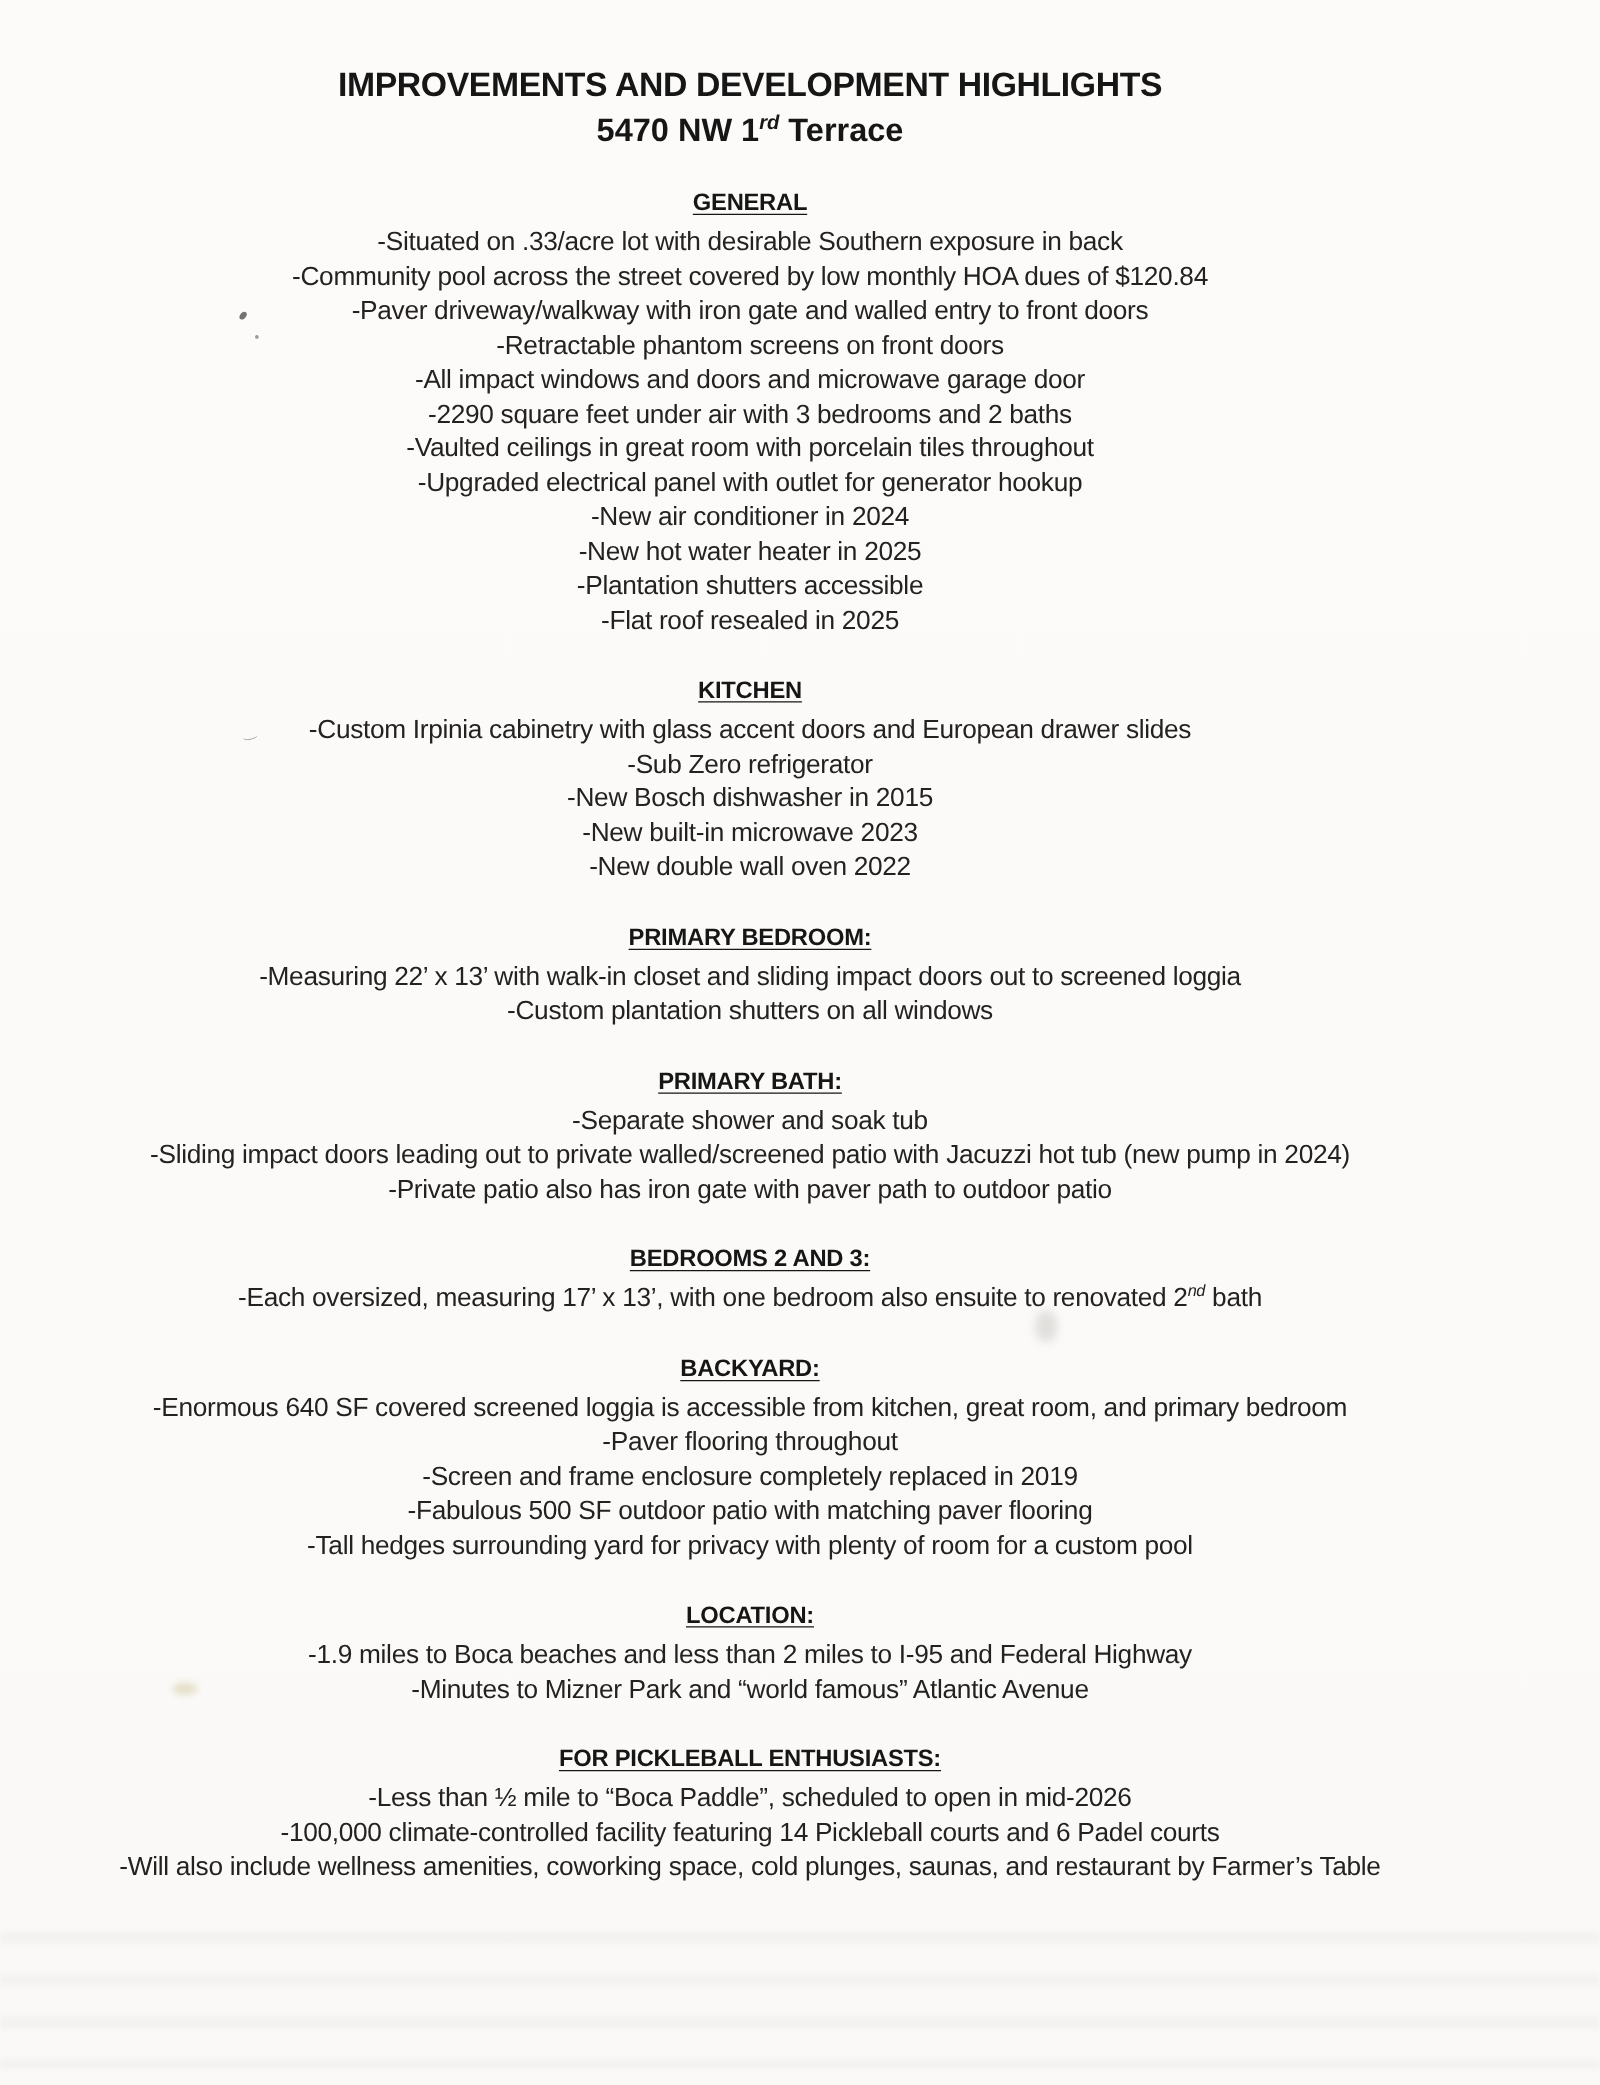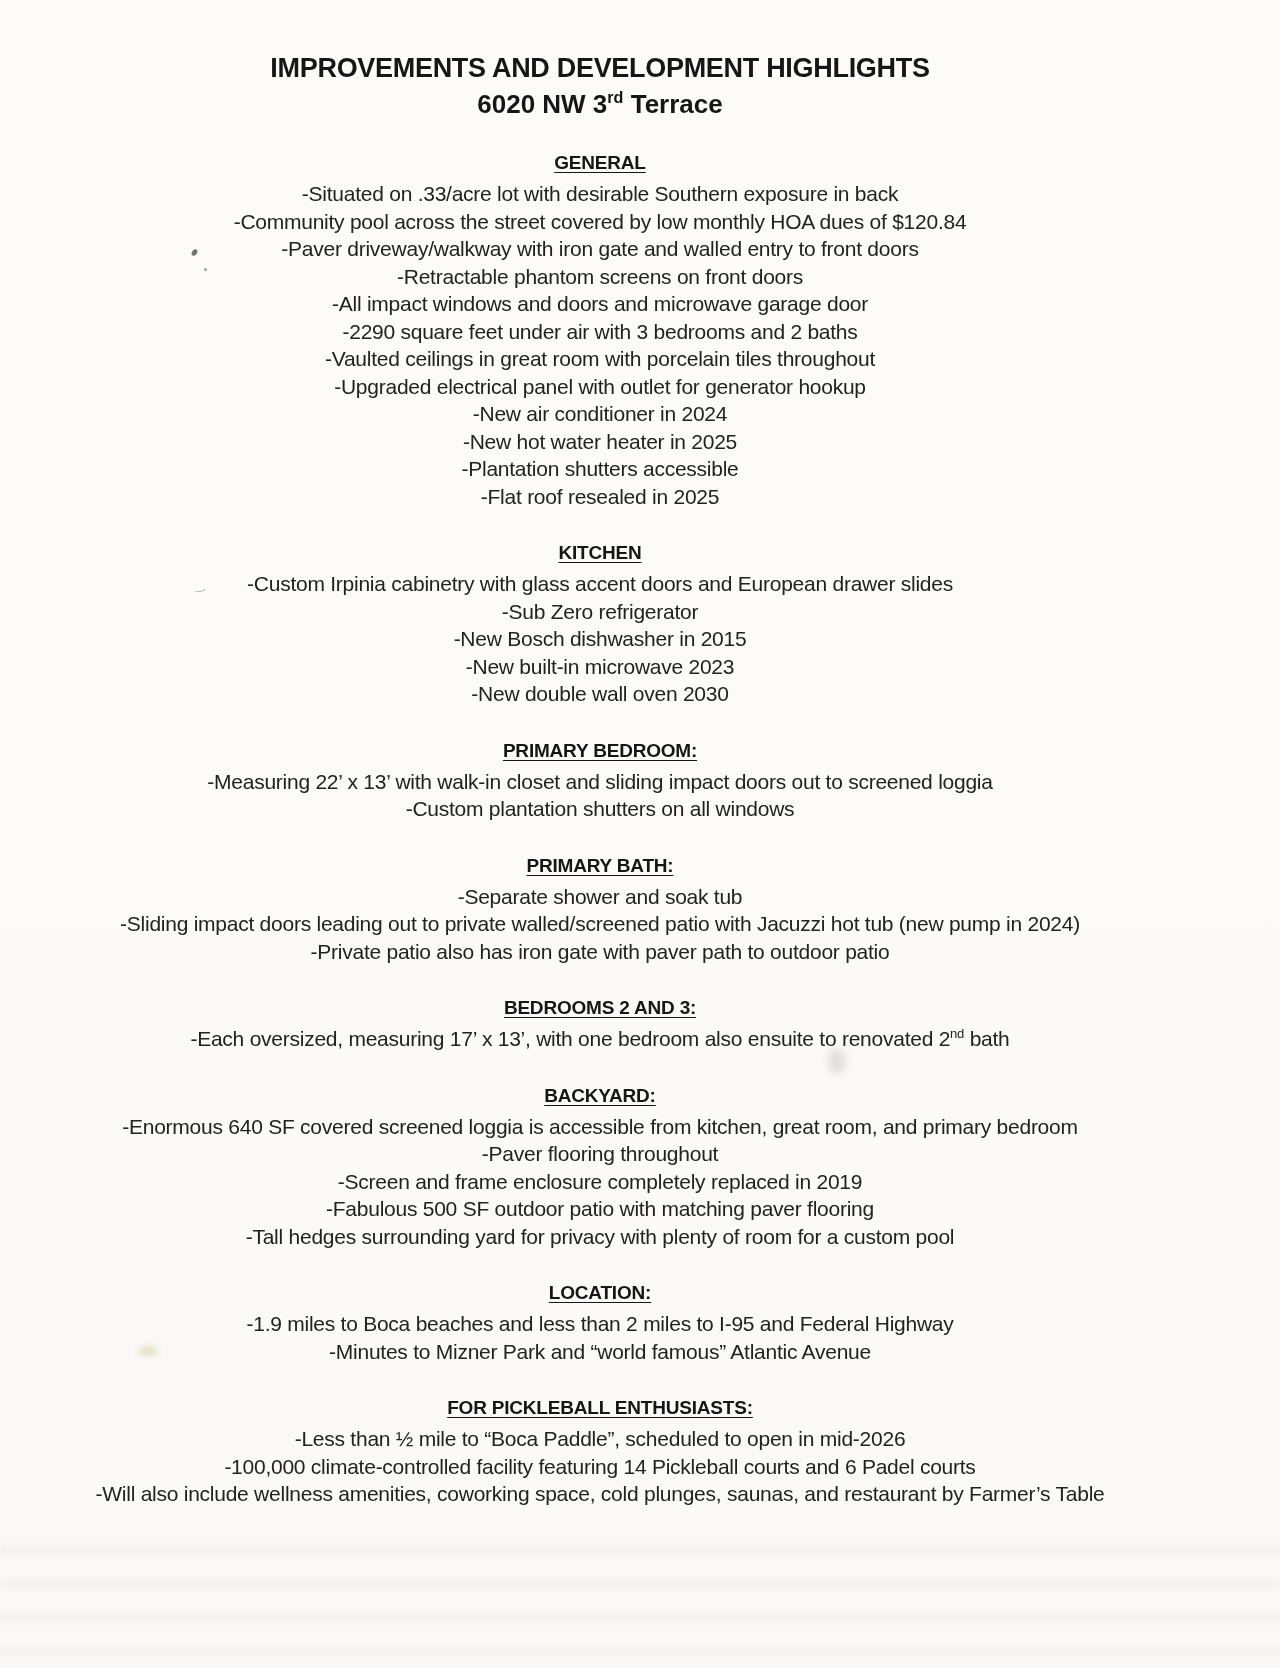--- a/index.html
+++ b/index.html
@@ -55,20 +55,21 @@
     margin: 0;
     font-size: 21px;
     line-height: 27.5px;
     letter-spacing: -0.25px;
     color: #222;
   }
   sup {
     font-size: 0.62em;
     line-height: 0;
     vertical-align: super;
+    font-style: italic;
   }
   
   .speck {
     position: absolute;
     background: #5a5a5a;
     border-radius: 50%;
   }
   .speck-comma {
     left: 192px; top: 249px;
     width: 5px; height: 7px;
@@ -123,21 +124,21 @@
 </style>
 </head>
 <body>
 
 <div class="page">
 
   <div class="content">
 
     <div class="title">IMPROVEMENTS AND DEVELOPMENT HIGHLIGHTS</div>
 
-    <div class="subtitle"><span>6020 NW 3</span><sup>rd</sup><span> Terrace</span></div>
+    <div class="subtitle"><span>5470 NW 1</span><sup>rd</sup><span> Terrace</span></div>
 
     <div class="section">
       <div><span class="heading">GENERAL</span></div>
       <p class="line">-Situated on .33/acre lot with desirable Southern exposure in back</p>
       <p class="line">-Community pool across the street covered by low monthly HOA dues of $120.84</p>
       <p class="line">-Paver driveway/walkway with iron gate and walled entry to front doors</p>
       <p class="line">-Retractable phantom screens on front doors</p>
       <p class="line">-All impact windows and doors and microwave garage door</p>
       <p class="line">-2290 square feet under air with 3 bedrooms and 2 baths</p>
       <p class="line">-Vaulted ceilings in great room with porcelain tiles throughout</p>
@@ -147,21 +148,21 @@
       <p class="line">-Plantation shutters accessible</p>
       <p class="line">-Flat roof resealed in 2025</p>
     </div>
 
     <div class="section">
       <div><span class="heading">KITCHEN</span></div>
       <p class="line">-Custom Irpinia cabinetry with glass accent doors and European drawer slides</p>
       <p class="line">-Sub Zero refrigerator</p>
       <p class="line">-New Bosch dishwasher in 2015</p>
       <p class="line">-New built-in microwave 2023</p>
-      <p class="line">-New double wall oven 2030</p>
+      <p class="line">-New double wall oven 2022</p>
     </div>
 
     <div class="section">
       <div><span class="heading">PRIMARY BEDROOM:</span></div>
       <p class="line">-Measuring 22’ x 13’ with walk-in closet and sliding impact doors out to screened loggia</p>
       <p class="line">-Custom plantation shutters on all windows</p>
     </div>
 
     <div class="section">
       <div><span class="heading">PRIMARY BATH:</span></div>

